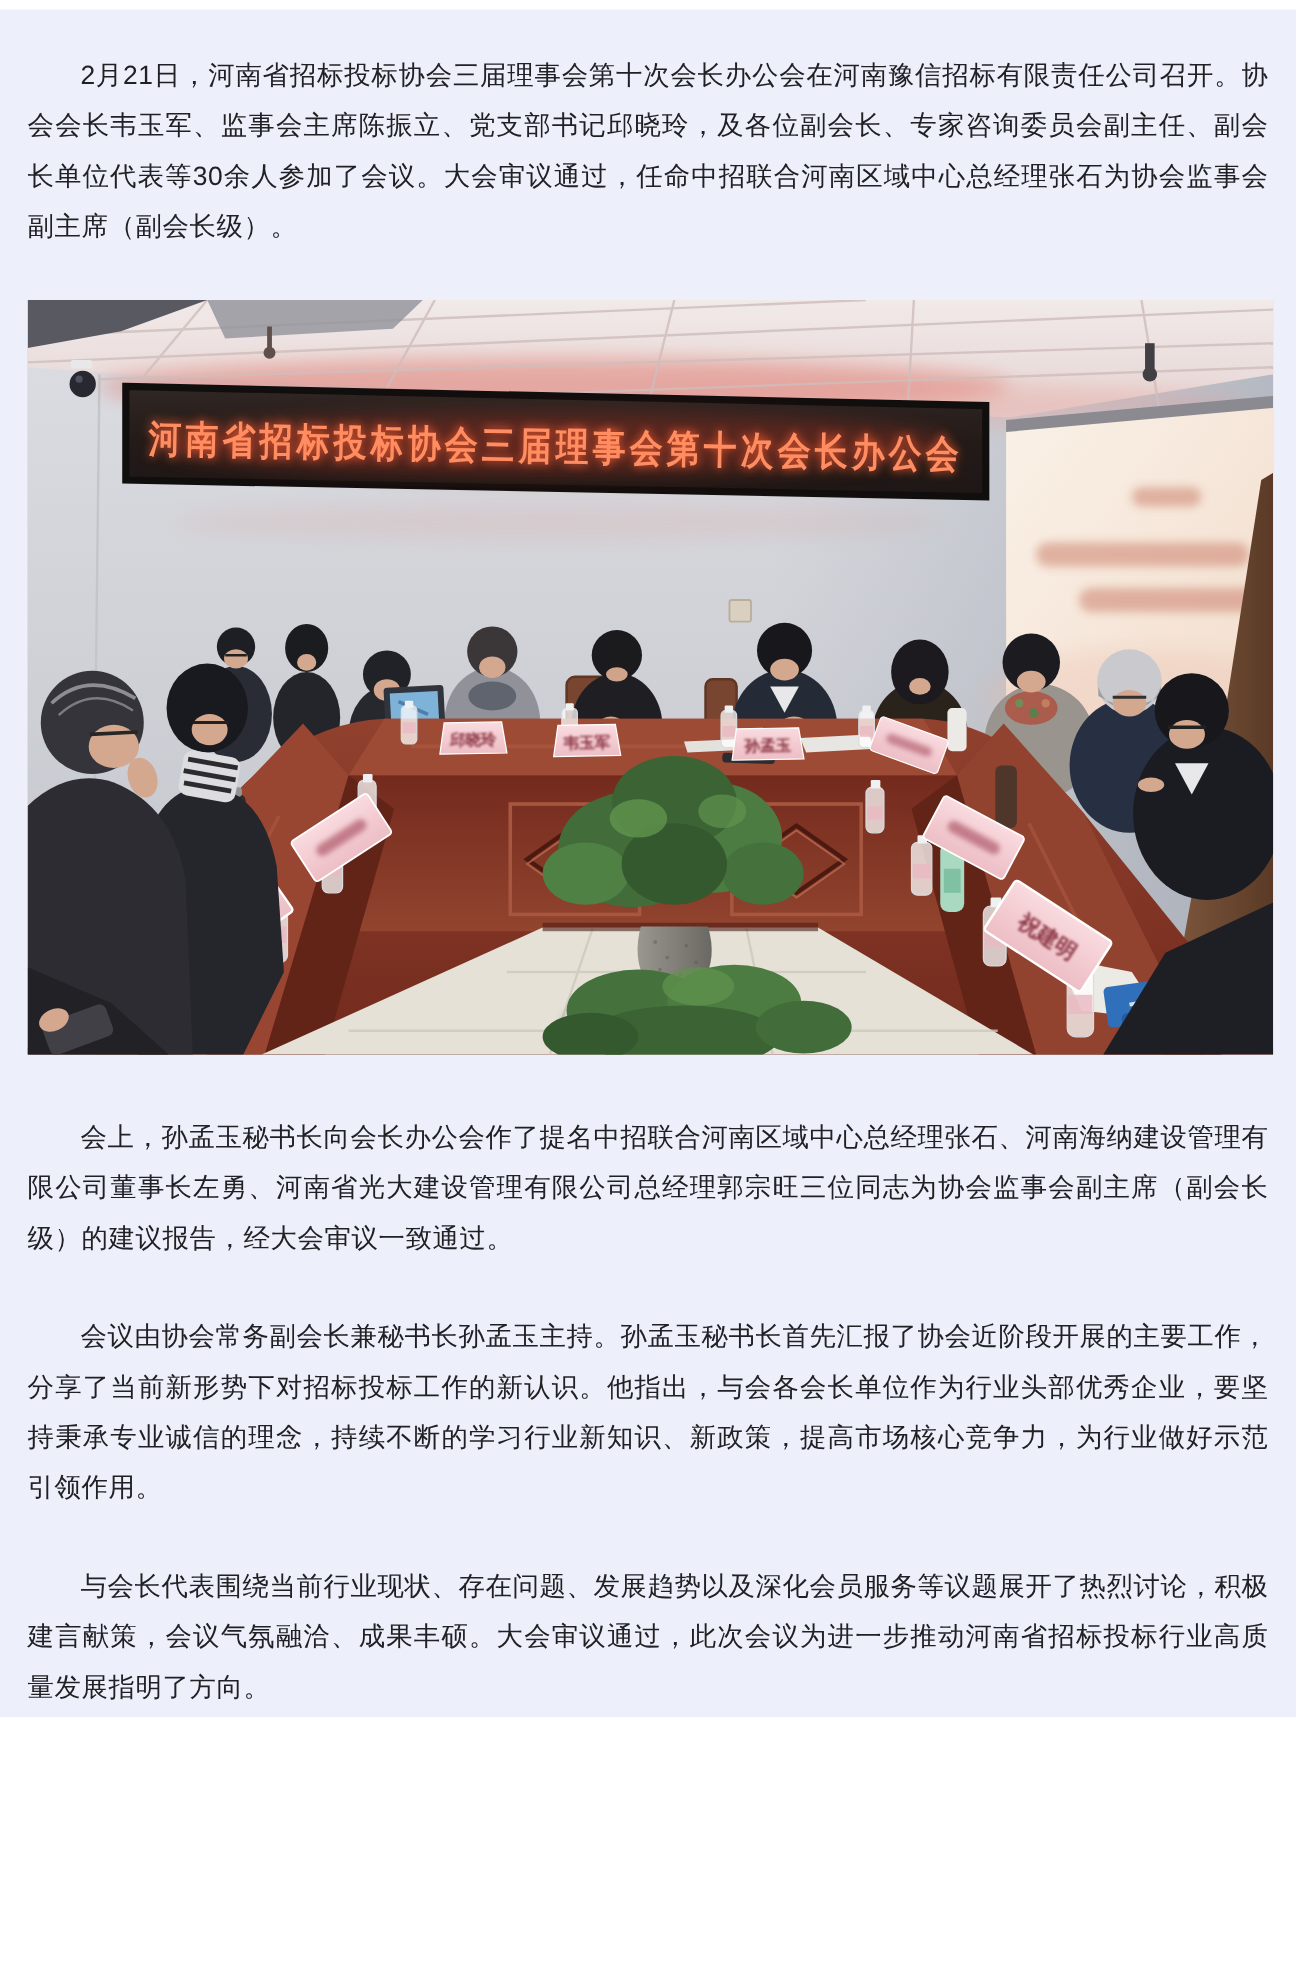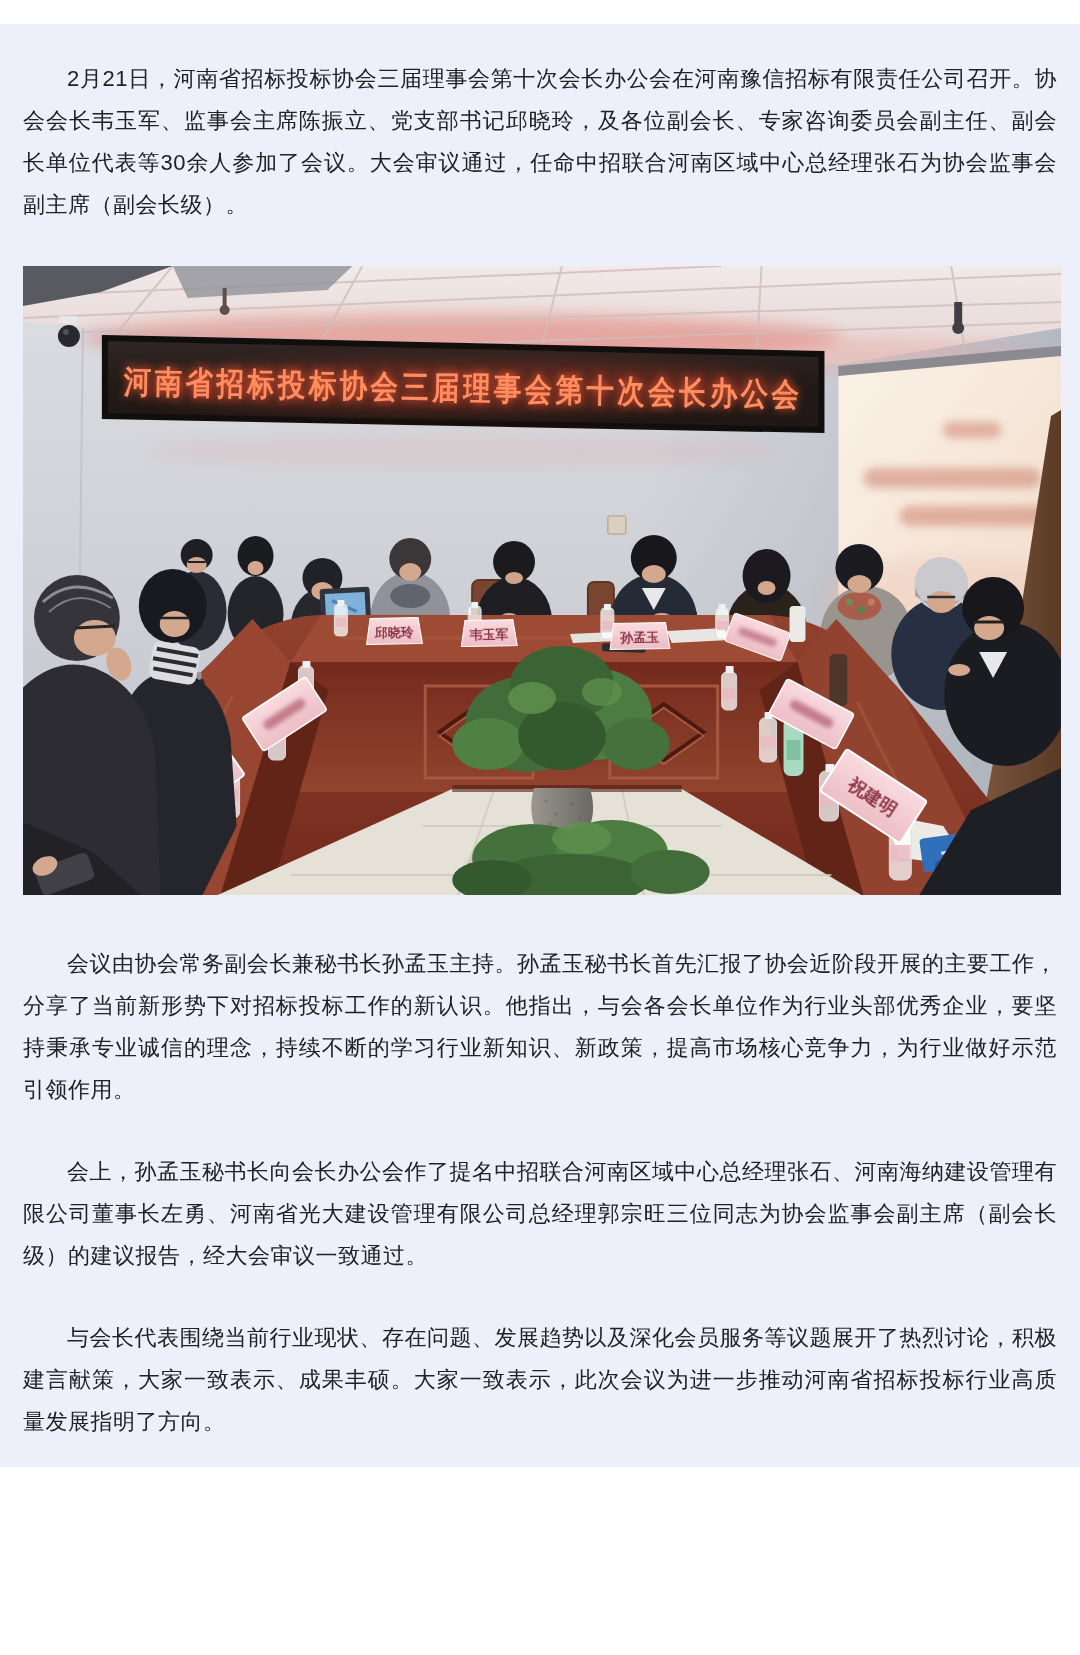--- a/index.html
+++ b/index.html
@@ -1,23 +1,23 @@
 <!DOCTYPE html>
 <html><head>
 <meta charset="utf-8">
 <style>
   html,body{margin:0;padding:0;}
   body{
     width:1080px;min-height:1655px;background:#ffffff;
     font-family:"Liberation Sans","DejaVu Sans",sans-serif;
   }
   .page-content{
-    margin-top:24px;
+    margin-top:8px;
     background:#edf0fa;
-    padding:34px 23px 24px 23px;
+    padding:34px 23px 4px 23px;
   }
   .page-content p{
     margin:0 0 40px 0;
     font-size:22px;
     line-height:42px;
     color:#202124;
     text-align:justify;
     text-indent:2em;
     letter-spacing:.5px;
   }
@@ -473,17 +473,17 @@
           <path d="M 0,556 L 70,586 L 118,629 L 0,629 Z" fill="#1a1a1f"></path>
           <rect x="14" y="594" width="56" height="28" rx="6" fill="#3a3a40" transform="rotate(-20 42 608)"></rect>
           <ellipse cx="22" cy="600" rx="13" ry="9" fill="#d3a68b" transform="rotate(-25 22 600)"></ellipse>
         </g>
       </g>
 
       <rect x="0" y="0" width="1040" height="629" fill="#ffffff" opacity="0.03"></rect>
     </svg>
   </figure>
 
+  <p>会上，孙孟玉秘书长向会长办公会作了提名中招联合河南区域中心总经理张石、河南海纳建设管理有限公司董事长左勇、河南省光大建设管理有限公司总经理郭宗旺三位同志为协会监事会副主席（副会长级）的建议报告，经大会审议一致通过。</p>
   <p>会议由协会常务副会长兼秘书长孙孟玉主持。孙孟玉秘书长首先汇报了协会近阶段开展的主要工作，分享了当前新形势下对招标投标工作的新认识。他指出，与会各会长单位作为行业头部优秀企业，要坚持秉承专业诚信的理念，持续不断的学习行业新知识、新政策，提高市场核心竞争力，为行业做好示范引领作用。</p>
-  <p>会上，孙孟玉秘书长向会长办公会作了提名中招联合河南区域中心总经理张石、河南海纳建设管理有限公司董事长左勇、河南省光大建设管理有限公司总经理郭宗旺三位同志为协会监事会副主席（副会长级）的建议报告，经大会审议一致通过。</p>
-  <p>与会长代表围绕当前行业现状、存在问题、发展趋势以及深化会员服务等议题展开了热烈讨论，积极建言献策，大家一致表示、成果丰硕。大家一致表示，此次会议为进一步推动河南省招标投标行业高质量发展指明了方向。</p>
+  <p>与会长代表围绕当前行业现状、存在问题、发展趋势以及深化会员服务等议题展开了热烈讨论，积极建言献策，会议气氛融洽、成果丰硕。大会审议通过，此次会议为进一步推动河南省招标投标行业高质量发展指明了方向。</p>
 
 </div>
 
 </body></html>

